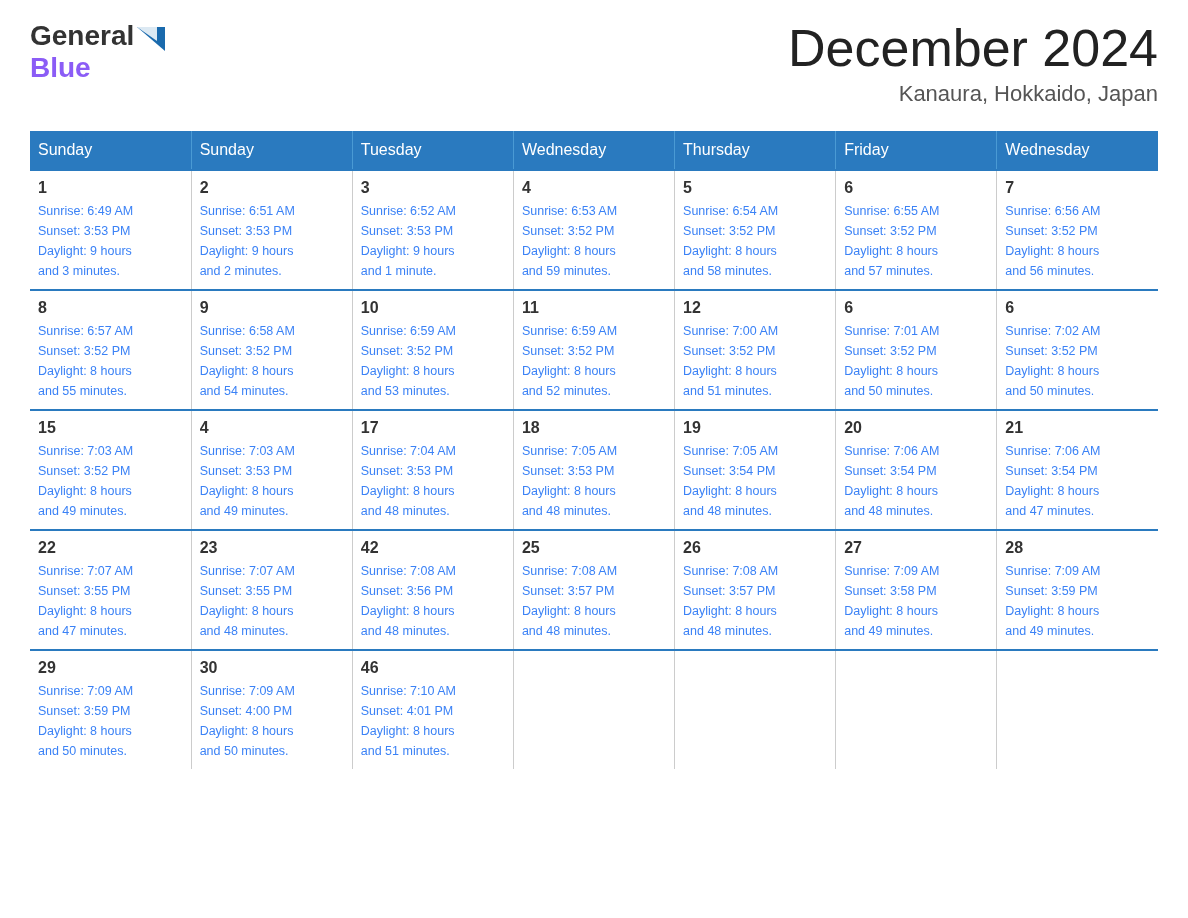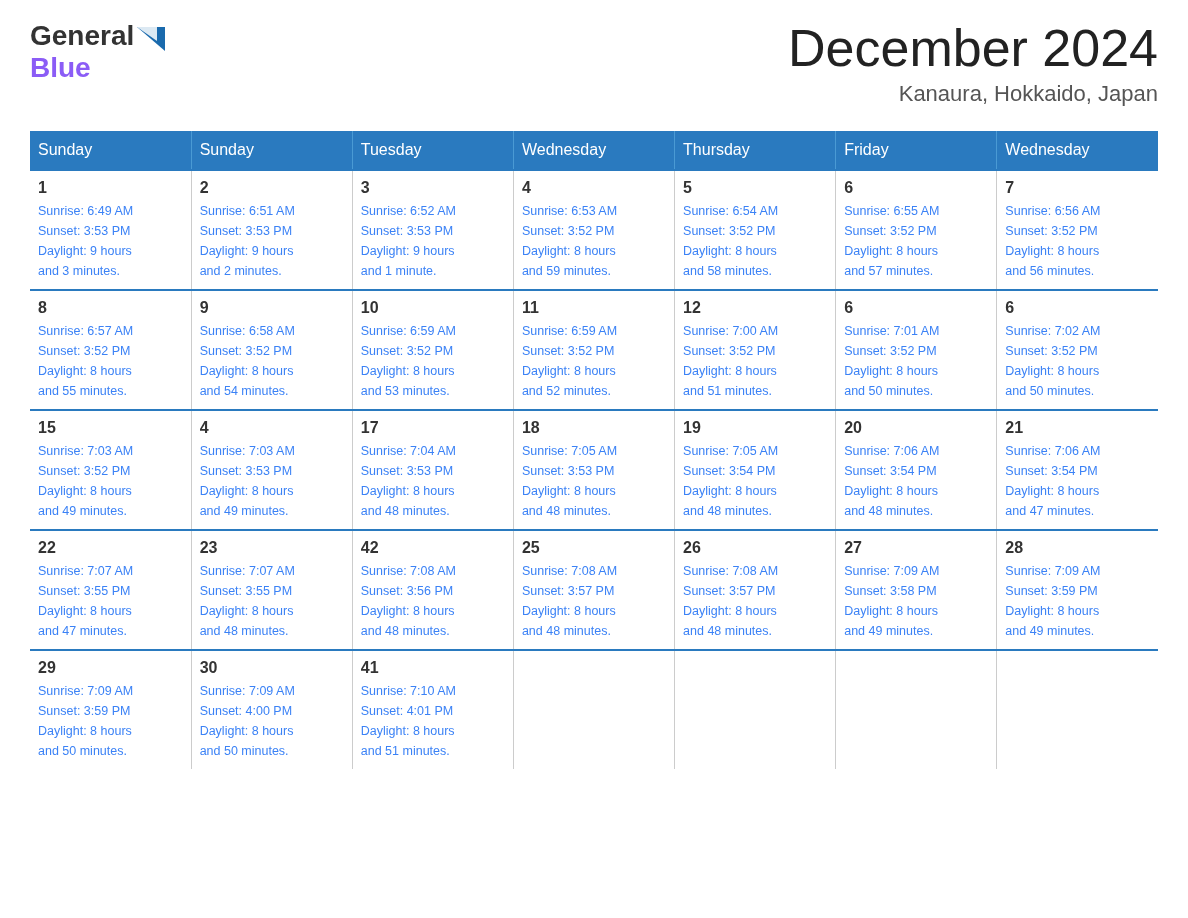--- a/index.html
+++ b/index.html
@@ -262,21 +262,21 @@
       <tr>
         <td>
           <span class="day-number">29</span>
           <div class="day-info">Sunrise: 7:09 AM<br>Sunset: 3:59 PM<br>Daylight: 8 hours<br>and 50 minutes.</div>
         </td>
         <td>
           <span class="day-number">30</span>
           <div class="day-info">Sunrise: 7:09 AM<br>Sunset: 4:00 PM<br>Daylight: 8 hours<br>and 50 minutes.</div>
         </td>
         <td>
-          <span class="day-number">41</span>
+          <span class="day-number">46</span>
           <div class="day-info">Sunrise: 7:10 AM<br>Sunset: 4:01 PM<br>Daylight: 8 hours<br>and 51 minutes.</div>
         </td>
         <td></td>
         <td></td>
         <td></td>
         <td></td>
       </tr>
     </tbody>
 </table>
 

